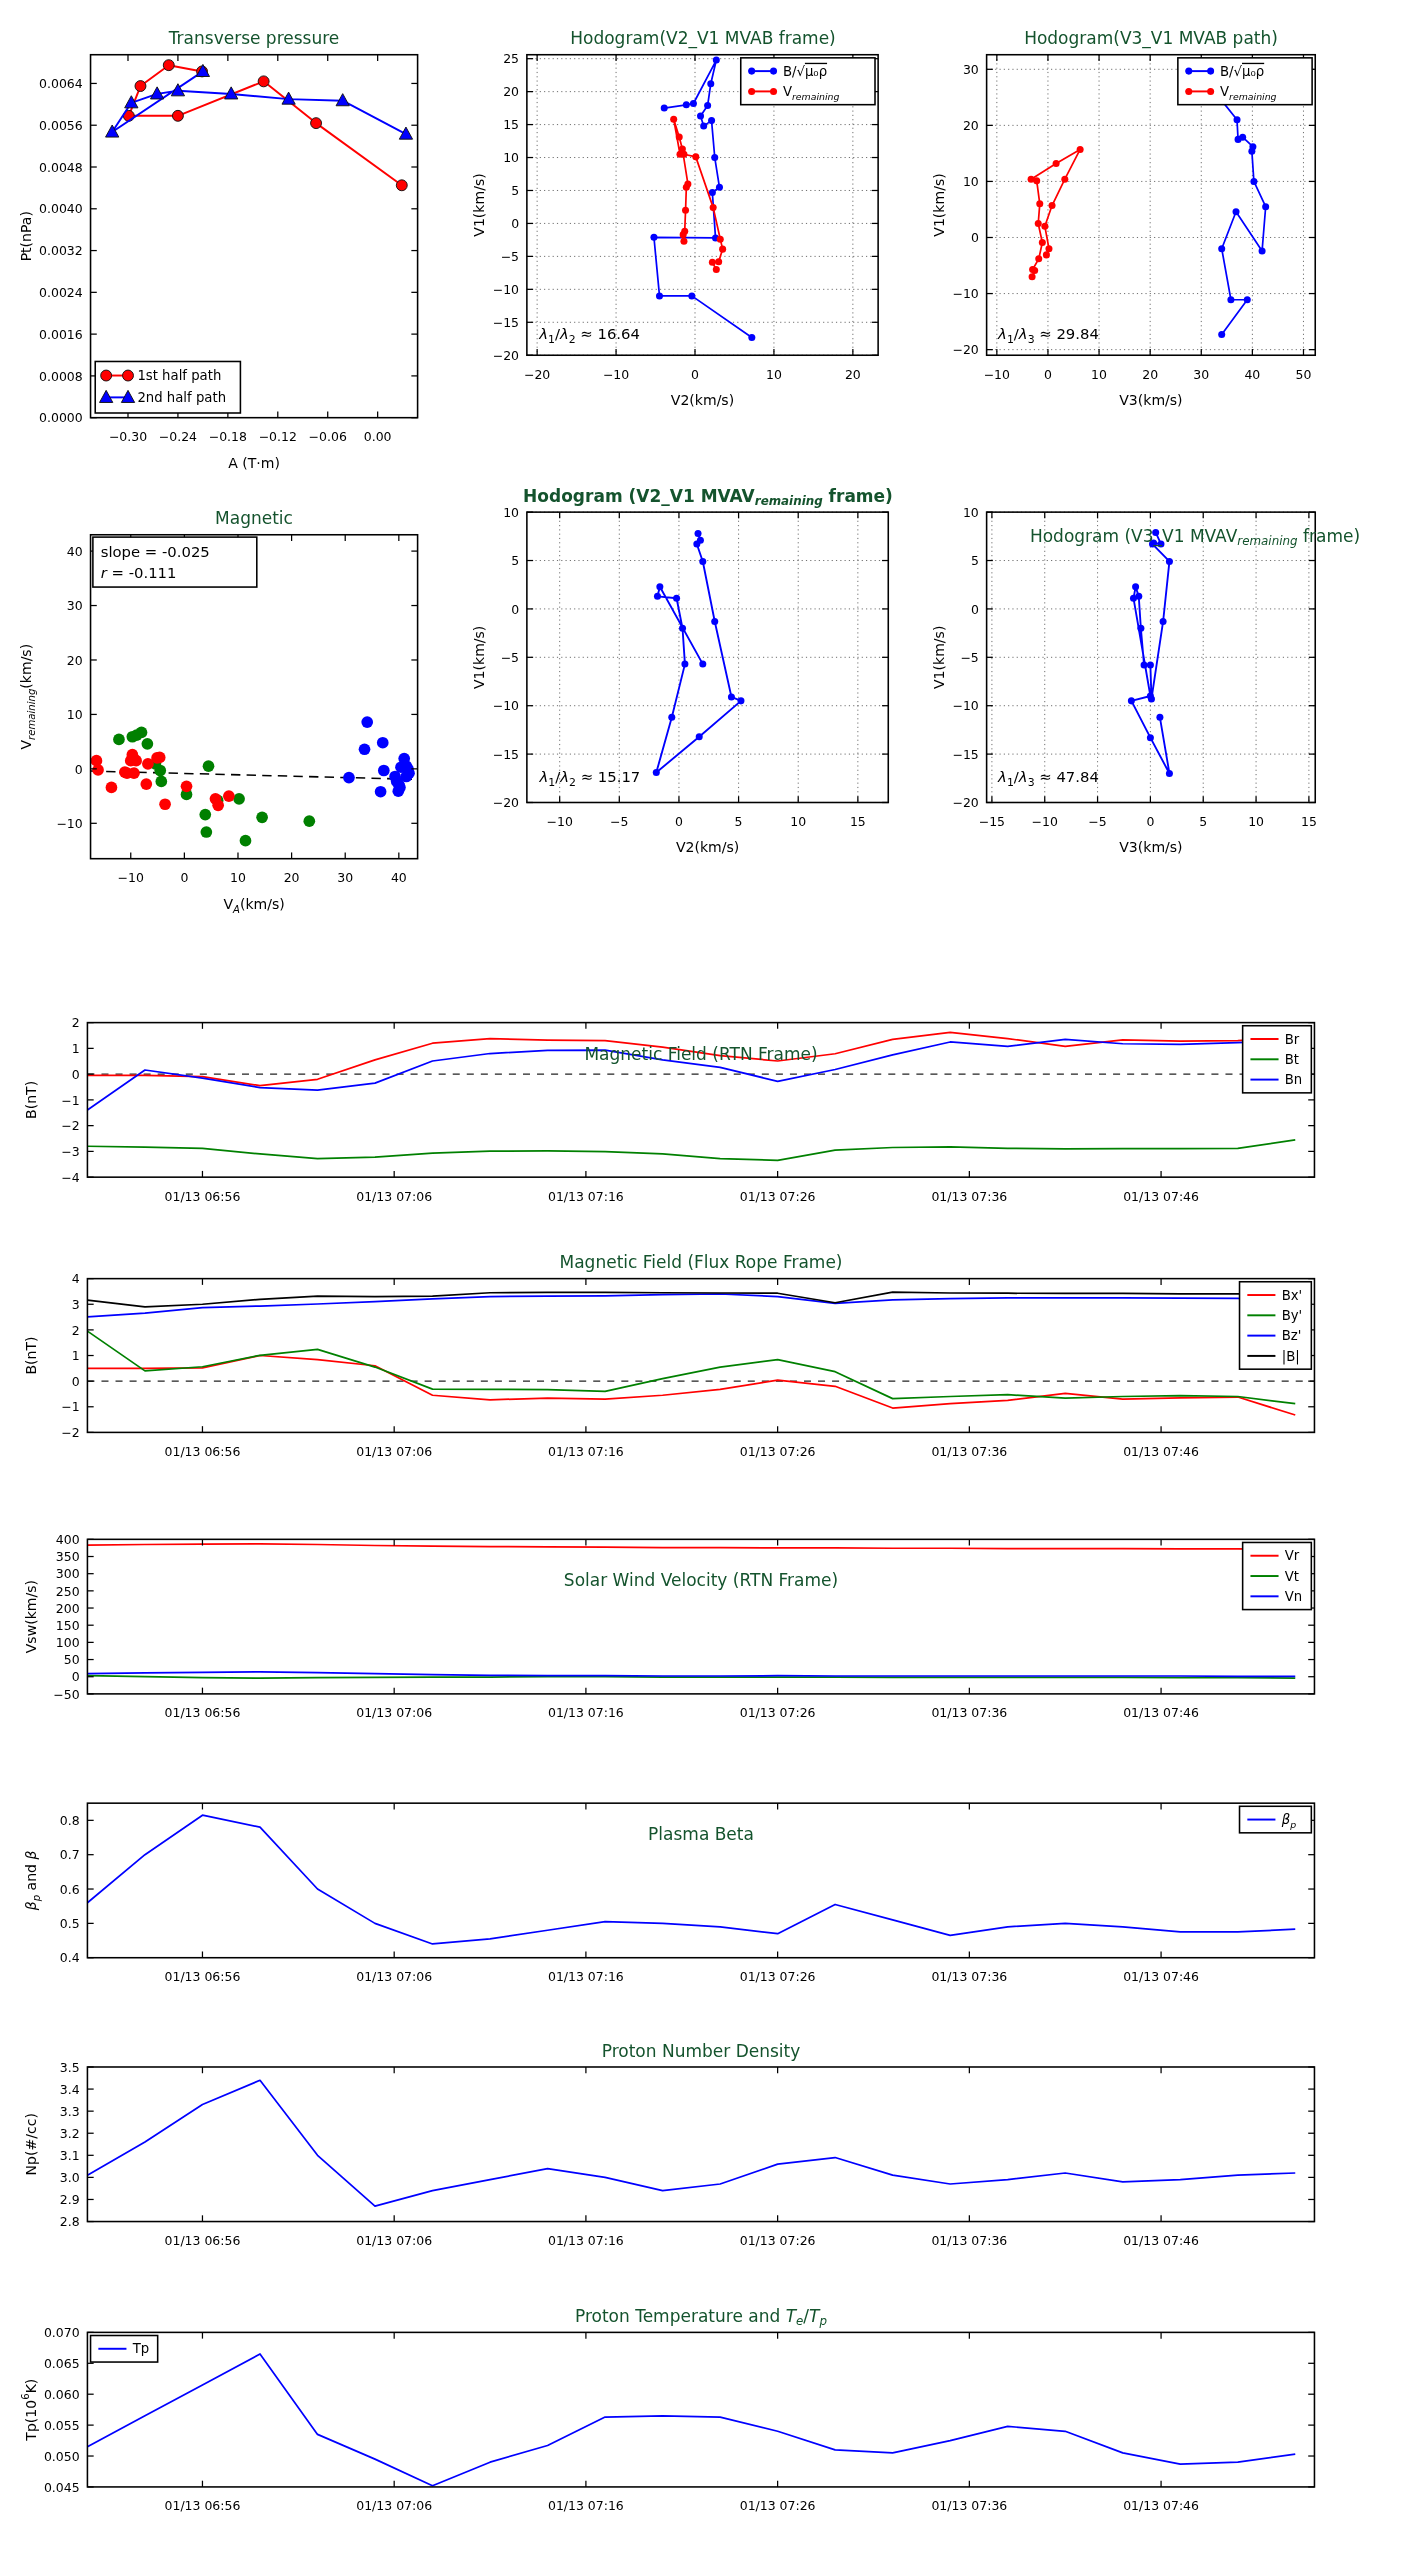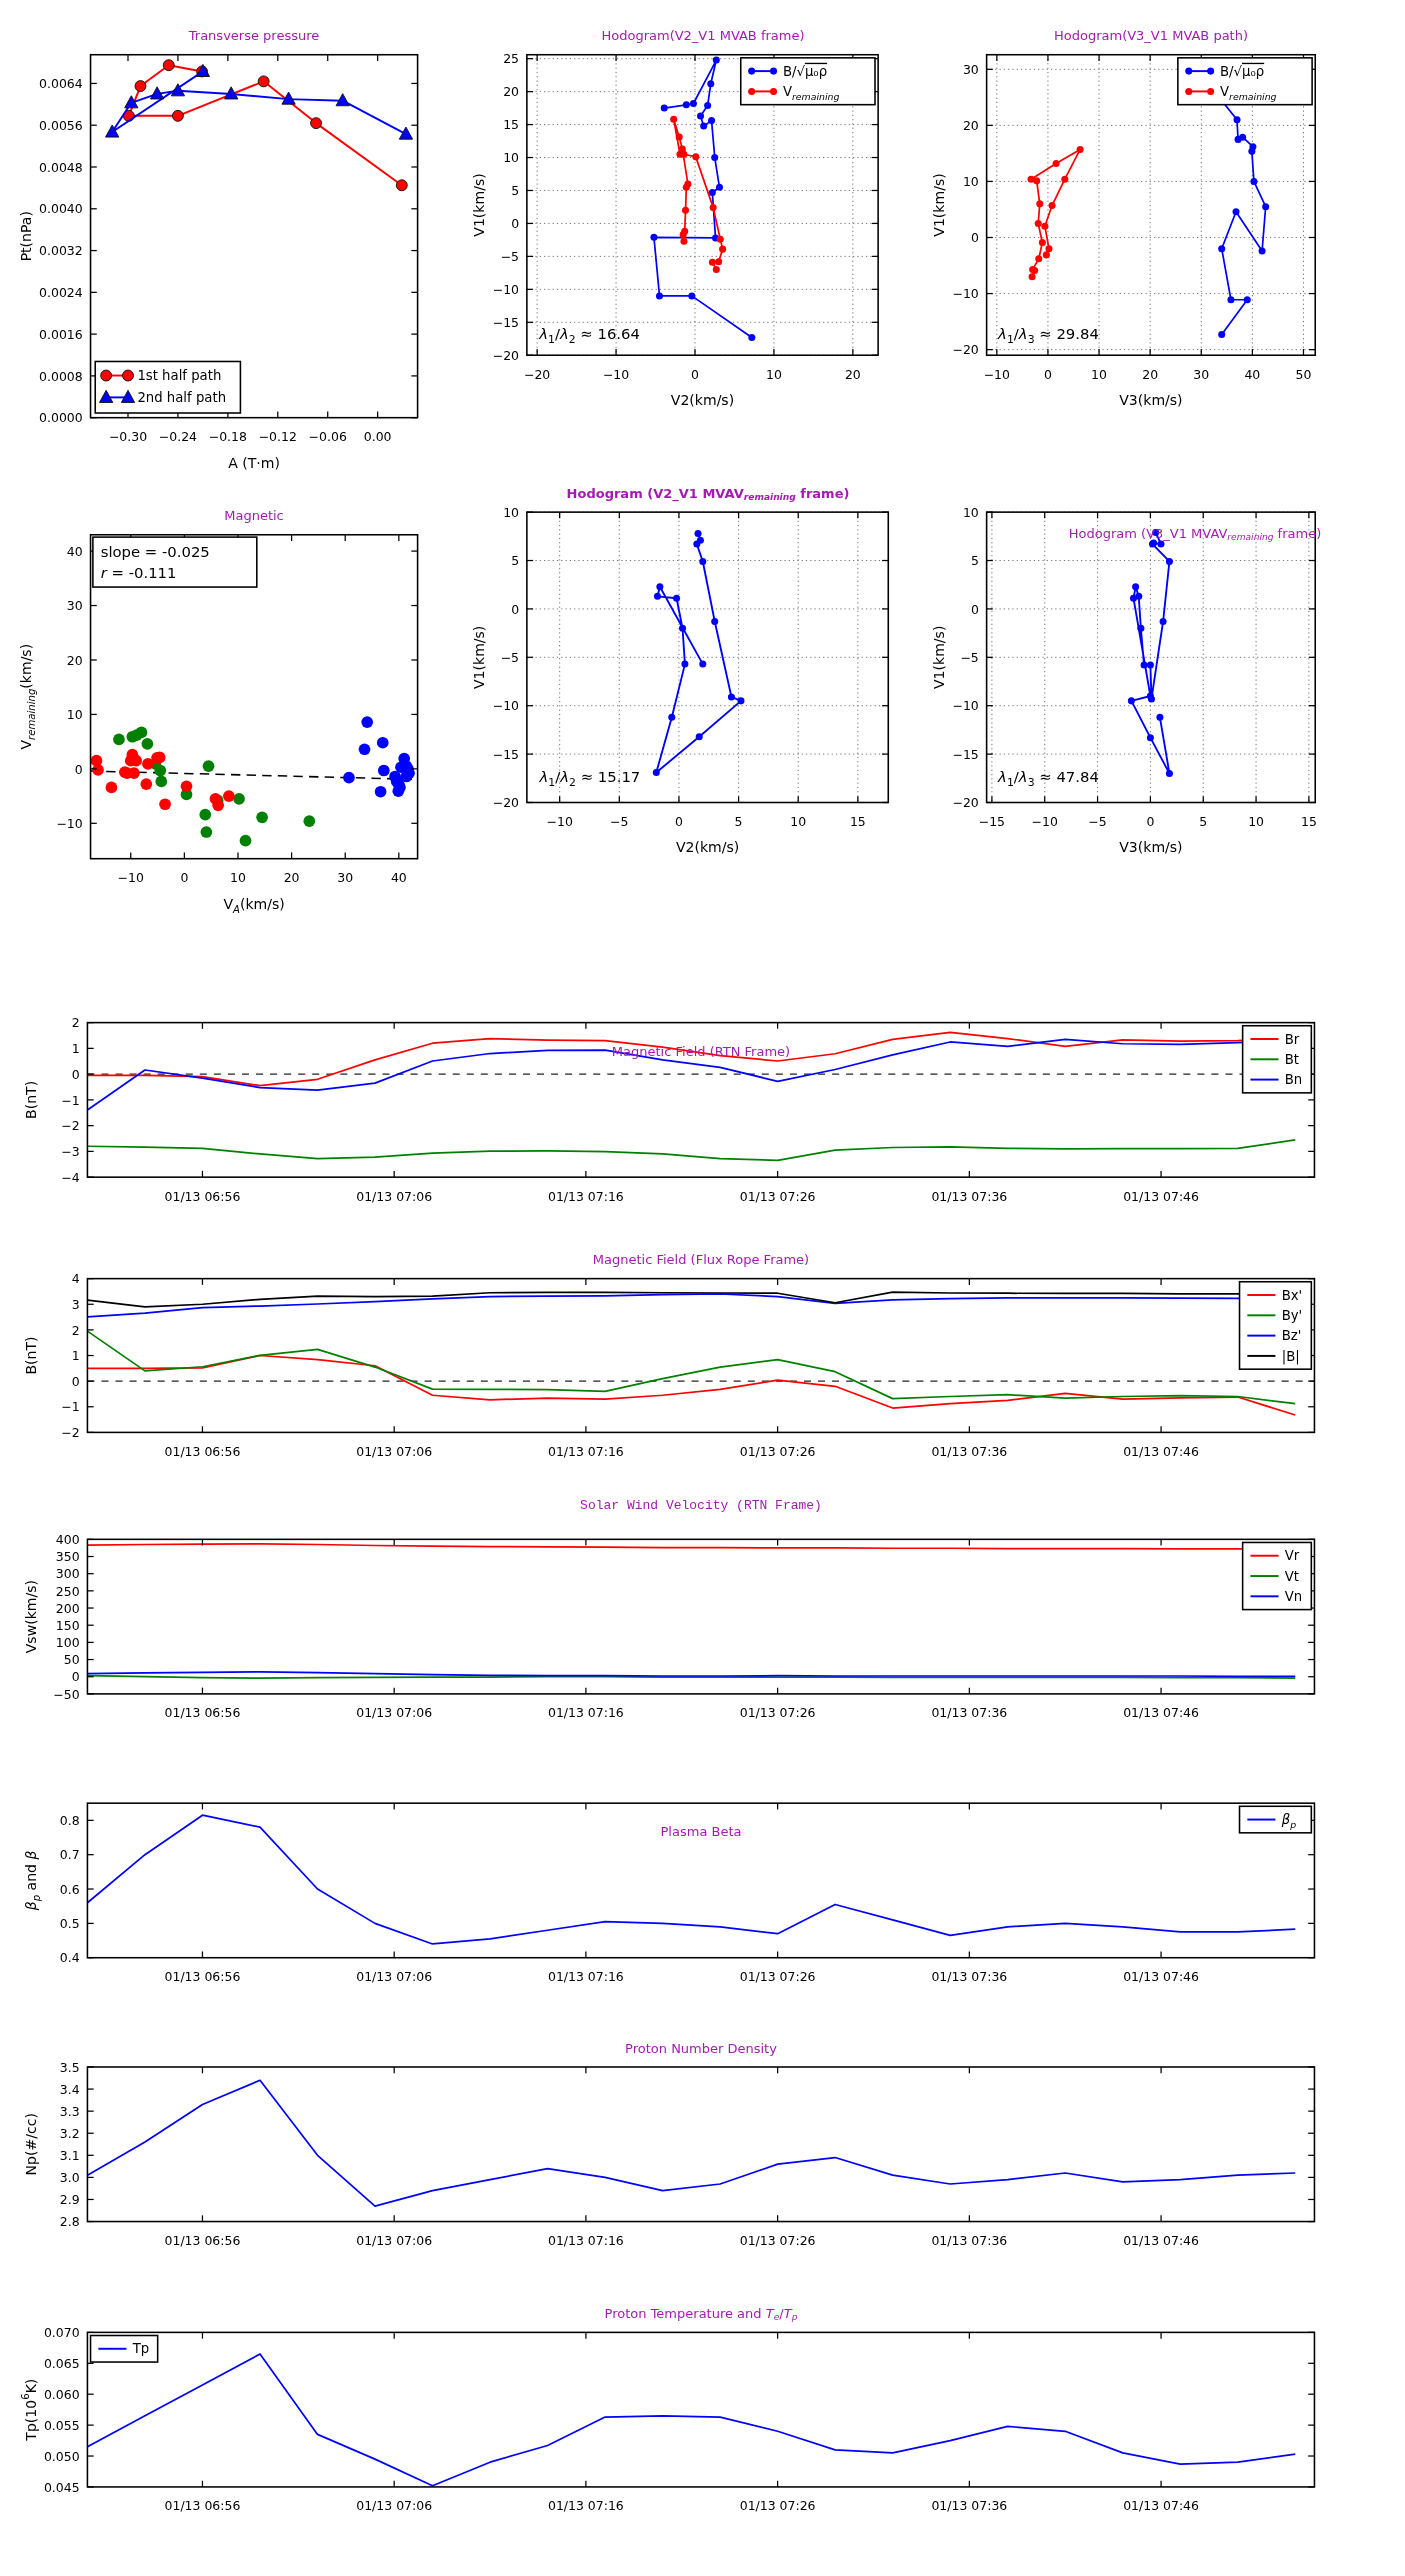--- a/index.html
+++ b/index.html
@@ -1,20 +1,20 @@
 <!DOCTYPE html>
 <html style="font-size:12.5px"><head>
 <meta charset="utf-8">
 <style>
   html,body{margin:0;padding:0;background:#fff;}
   .page{position:relative;width:1405px;height:2576px;background:#ffffff;
         font-family:"DejaVu Sans",sans-serif;color:#000;overflow:hidden;}
   svg{position:absolute;left:0;top:0;}
-  .chart-title{position:absolute;transform:translateX(-50%);font-size:13px;
-        white-space:nowrap;color:#a21caf;}
+  .chart-title{position:absolute;transform:translateX(-50%);font-size:17px;
+        white-space:nowrap;color:#14532d;}
   .chart-title .sub,.sub{font-size:70%;vertical-align:-0.25em;}
   .it{font-style:italic;}
 </style>
 </head>
 <body>
 
 <div class="page">
   <svg id="plot-canvas" width="1405" height="2576" viewBox="0 0 1800 3300">
       <g>
         <rect x="116" y="70" width="419" height="465" fill="#fff"></rect>
@@ -878,18 +878,18 @@
       </g>
     </svg>
   <div class="chart-title" style="left: 254px; top: 28px;">Transverse pressure</div>
   <div class="chart-title" style="left: 703px; top: 28px;">Hodogram(V2_V1 MVAB frame)</div>
   <div class="chart-title" style="left: 1151px; top: 28px;">Hodogram(V3_V1 MVAB path)</div>
   <div class="chart-title" style="left: 254px; top: 508px;">Magnetic</div>
   <div class="chart-title" style="left: 708px; top: 486px; font-weight: bold;"><span>Hodogram (V2_V1 MVAV</span><span class="sub it">remaining</span><span> frame)</span></div>
   <div class="chart-title" style="left: 1195px; top: 486px; margin-top: 40px;"><span>Hodogram (V3_V1 MVAV</span><span class="sub it">remaining</span><span> frame)</span></div>
   <div class="chart-title" style="left: 701px; top: 996px; margin-top: 48px;">Magnetic Field (RTN Frame)</div>
   <div class="chart-title" style="left: 701px; top: 1252px;">Magnetic Field (Flux Rope Frame)</div>
-  <div class="chart-title" style="left: 701px; top: 1498px; font-family: Liberation Mono, monospace;">Solar Wind Velocity (RTN Frame)</div>
+  <div class="chart-title" style="left: 701px; top: 1570px;">Solar Wind Velocity (RTN Frame)</div>
   <div class="chart-title" style="left: 701px; top: 1777px; margin-top: 47px;">Plasma Beta</div>
   <div class="chart-title" style="left: 701px; top: 2041px; text-align: center;">Proton Number Density</div>
   <div class="chart-title" style="left: 701px; top: 2306px;"><span>Proton Temperature and </span><span class="it">T</span><span class="sub it">e</span><span>/</span><span class="it">T</span><span class="sub it">p</span></div>
 </div>
 
 
 </body></html>

